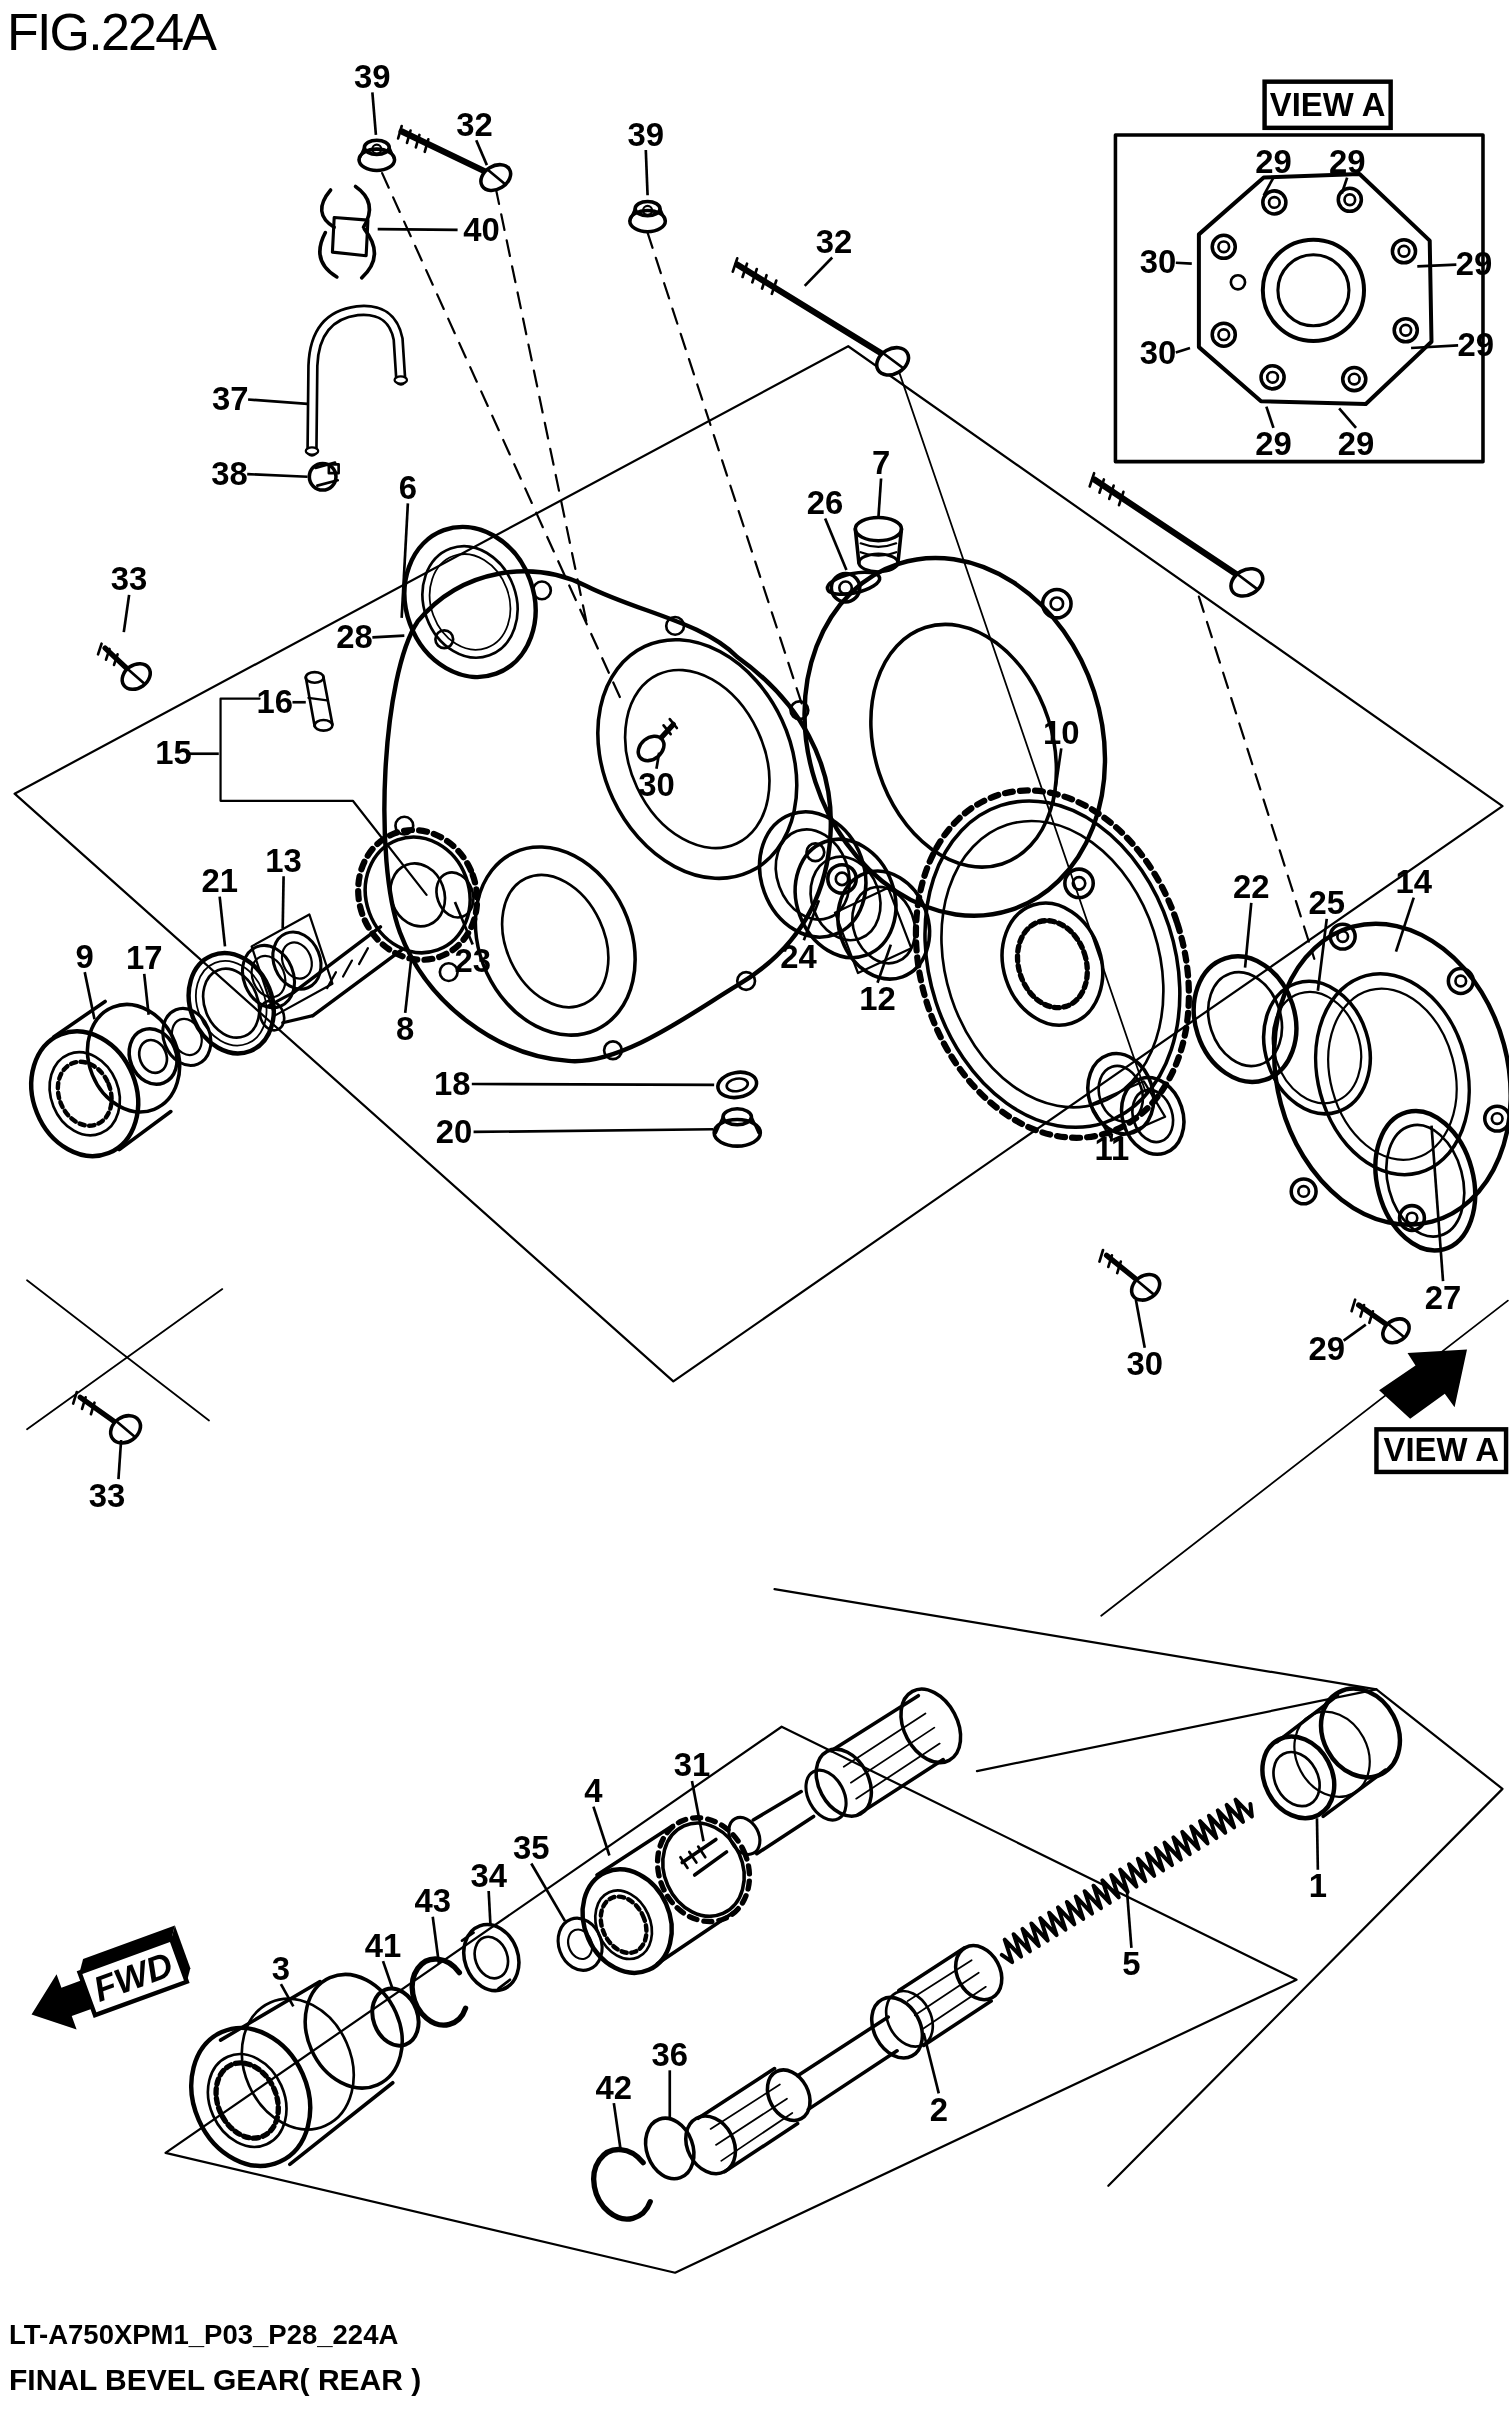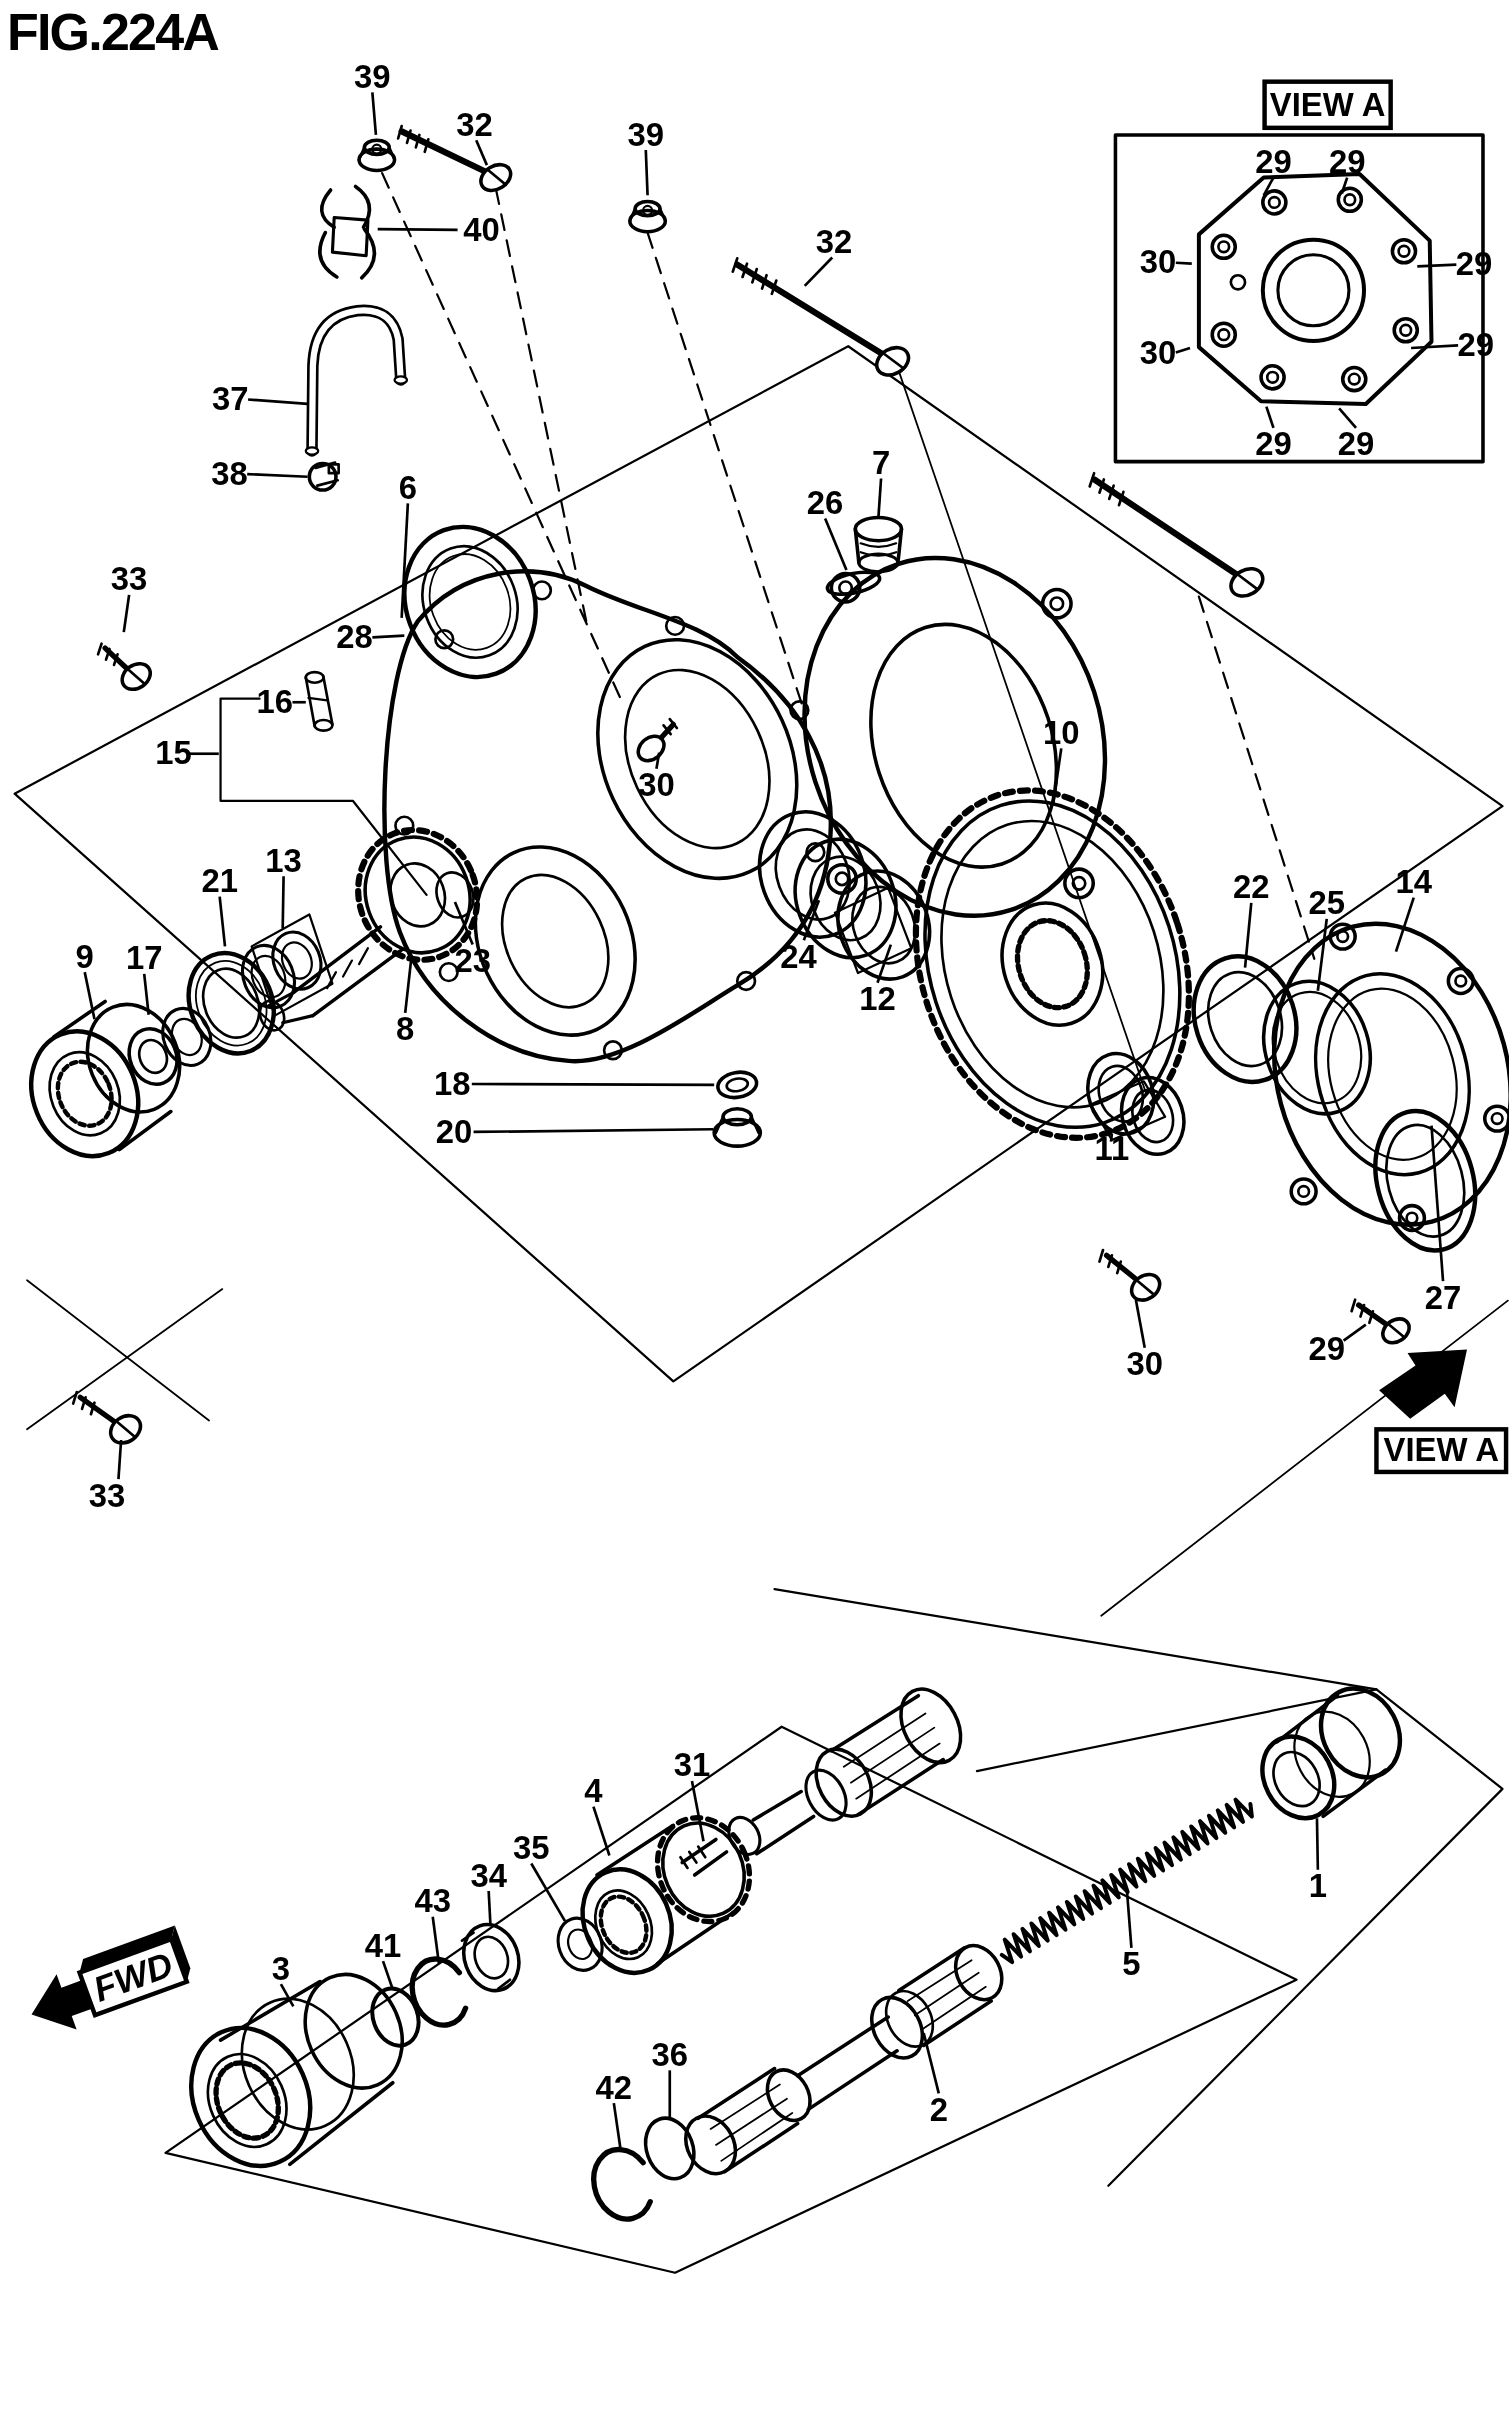--- a/index.html
+++ b/index.html
@@ -1,19 +1,19 @@
 <!DOCTYPE html>
 <html style="font-size:14px"><head>
 <meta charset="utf-8">
 <style>
   html,body{margin:0;padding:0;background:#e8e8e8;}
   .page{position:relative;width:1510px;height:2413px;background:#ffffff;overflow:hidden;
         font-family:"Liberation Sans",sans-serif;}
   .page svg{position:absolute;left:0;top:0;}
-  #figure-title{position:absolute;left:7px;top:1.8px;font-size:52px;font-weight:700;
+  #figure-title{position:absolute;left:7px;top:1.8px;font-size:52px;font-weight:400;
         letter-spacing:-1.8px;color:#000;}
   #footer{position:absolute;left:9px;top:2319px;color:#000;}
   #footer .code{font-size:27.5px;font-weight:700;letter-spacing:0px;}
   #footer .caption{font-size:30px;font-weight:700;margin-top:12.4px;}
   .p{fill:none;stroke:#000;stroke-linecap:round;stroke-linejoin:round;}
   .fw{fill:#fff;stroke:#000;}
   .dash{stroke-dasharray:18 12;}
   .teeth{stroke-dasharray:9 8;}
   .spline{stroke-dasharray:6 5;}
   .callout{font:700 37px "Liberation Sans",sans-serif;fill:#000;text-anchor:middle;}
@@ -514,15 +514,19 @@
         <text x="1304" y="410" class="callout">30</text>
         <line x1="1642" y1="389" x2="1589" y2="392" class="leader"></line>
         <text x="1662" y="401" class="callout">29</text>
         <line x1="1434" y1="482" x2="1426" y2="458" class="leader"></line>
         <text x="1434" y="513" class="callout">29</text>
         <line x1="1527" y1="482" x2="1508" y2="460" class="leader"></line>
         <text x="1527" y="513" class="callout">29</text>
       </g>
 </svg>
 
-
+<div id="footer">
+  <div class="code">LT-A750XPM1_P03_P28_224A</div>
+  <div class="caption">FINAL BEVEL GEAR( REAR )</div>
 </div>
 
+</div>
+
 
 </body></html>

